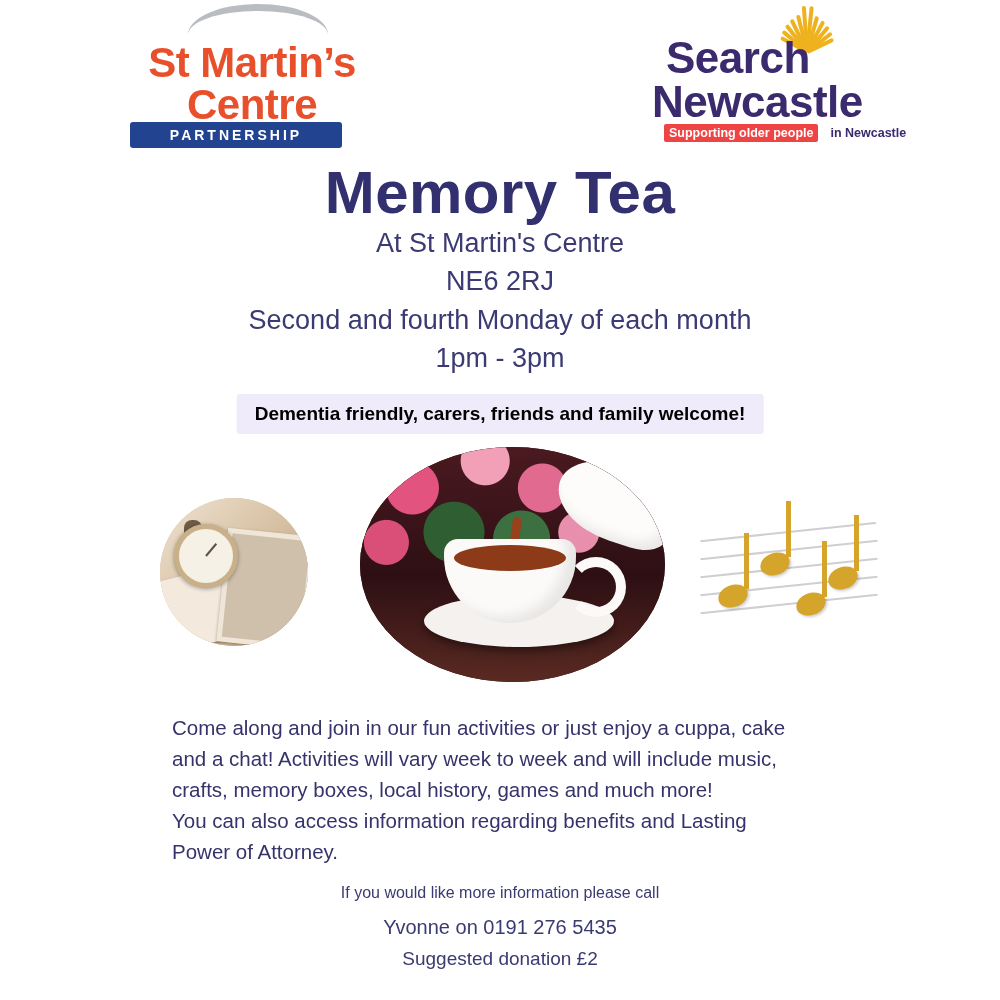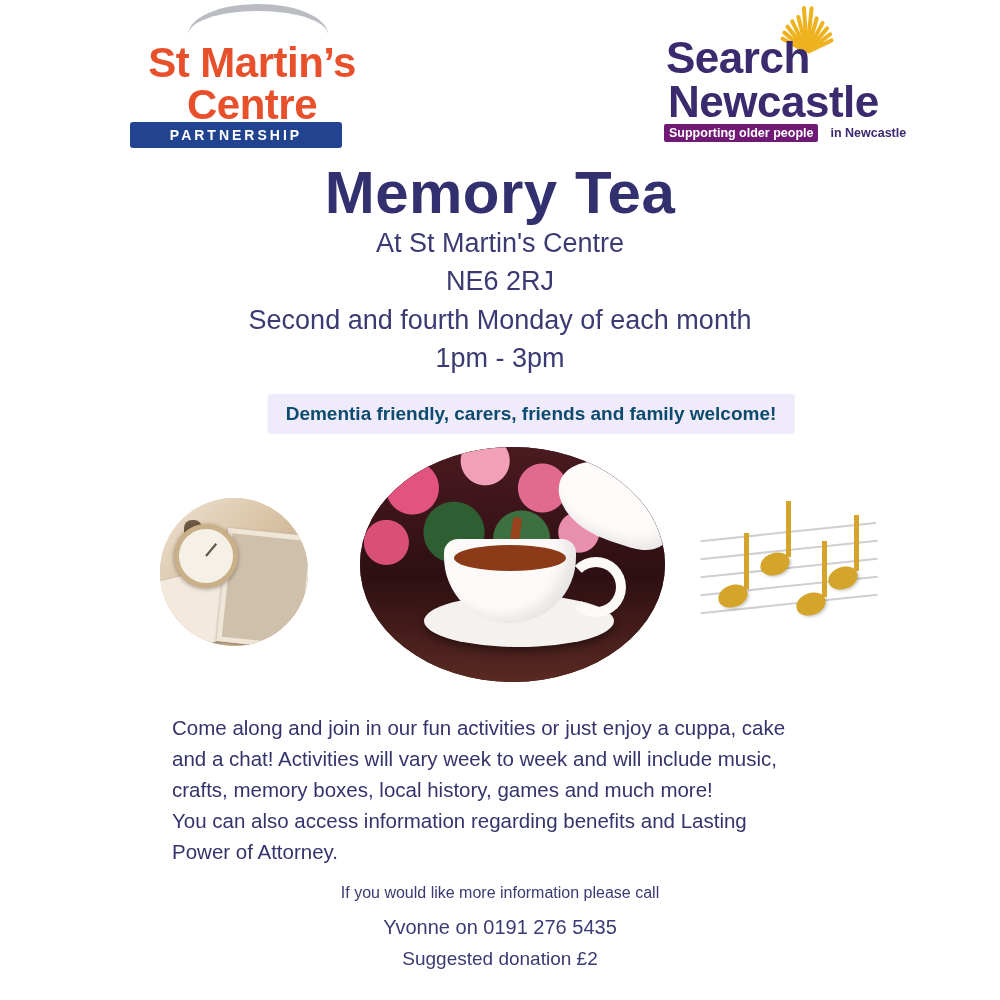--- a/index.html
+++ b/index.html
@@ -97,31 +97,31 @@
     position: absolute;
     left: 0;
     width: 290px;
     color: #3b2a6d;
     font-size: 44px;
     font-weight: bold;
     line-height: 1;
     letter-spacing: -0.5px;
   }
   .search-word { top: 36px; text-align: left; padding-left: 16px; box-sizing: border-box;}
-  .newcastle-word { top: 80px; text-align: left; padding-left: 2px; box-sizing: border-box; margin-left: 16px;}
+  .newcastle-word { top: 80px; text-align: left; padding-left: 2px; box-sizing: border-box;}
   .tagline {
     position: absolute;
     left: 14px;
     top: 126px;
     font-size: 12.5px;
     font-weight: bold;
     white-space: nowrap;
   }
   .tagline .highlight {
-    background: #701a75;
+    background: #ef4444;
     color: #ffffff;
     padding: 2px 5px;
     border-radius: 2px;
   }
   .tagline .plain {
     color: #3b2a6d;
     margin-left: 12px;
   }
 
   
@@ -148,27 +148,26 @@
   .sub2 { top: 266px; text-align: center; }
   .sub3 { top: 305px; }
   .sub4 { top: 343px; }
 
   .banner {
     position: absolute;
     left: 50%;
     top: 394px;
     transform: translateX(-50%);
     background: #efebfa;
-    color: #0c4a6e;
+    color: #000000;
     font-size: 19px;
     font-weight: bold;
     padding: 9px 18px;
     border-radius: 3px;
     white-space: nowrap;
-    margin-left: 31px;
   }
 
   
   .img-left {
     position: absolute;
     left: 160px;
     top: 498px;
     width: 148px;
     height: 148px;
     border-radius: 50%;

